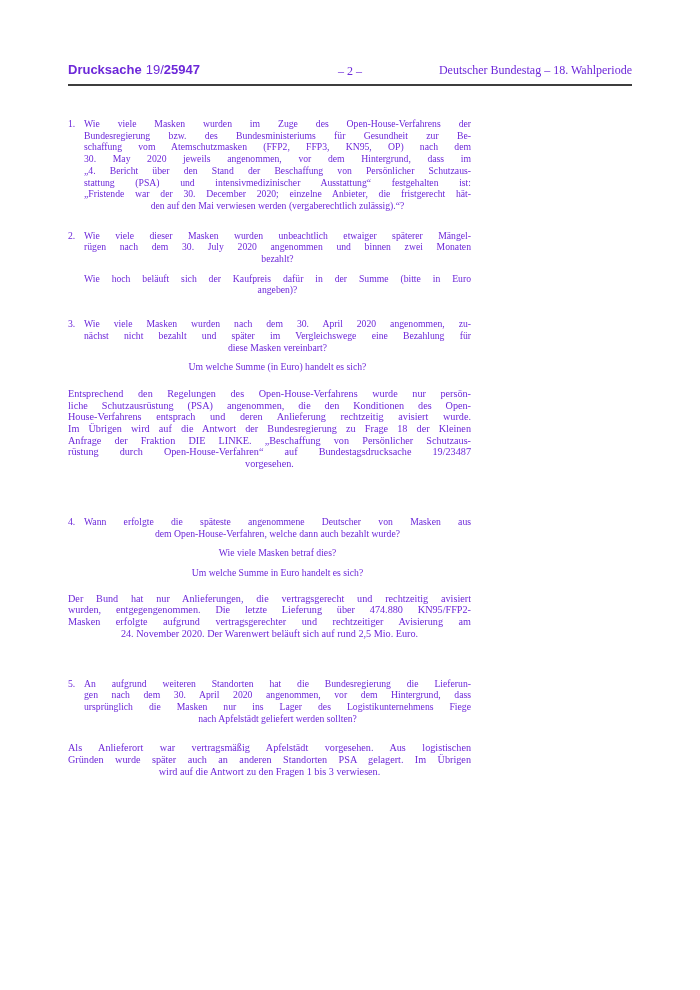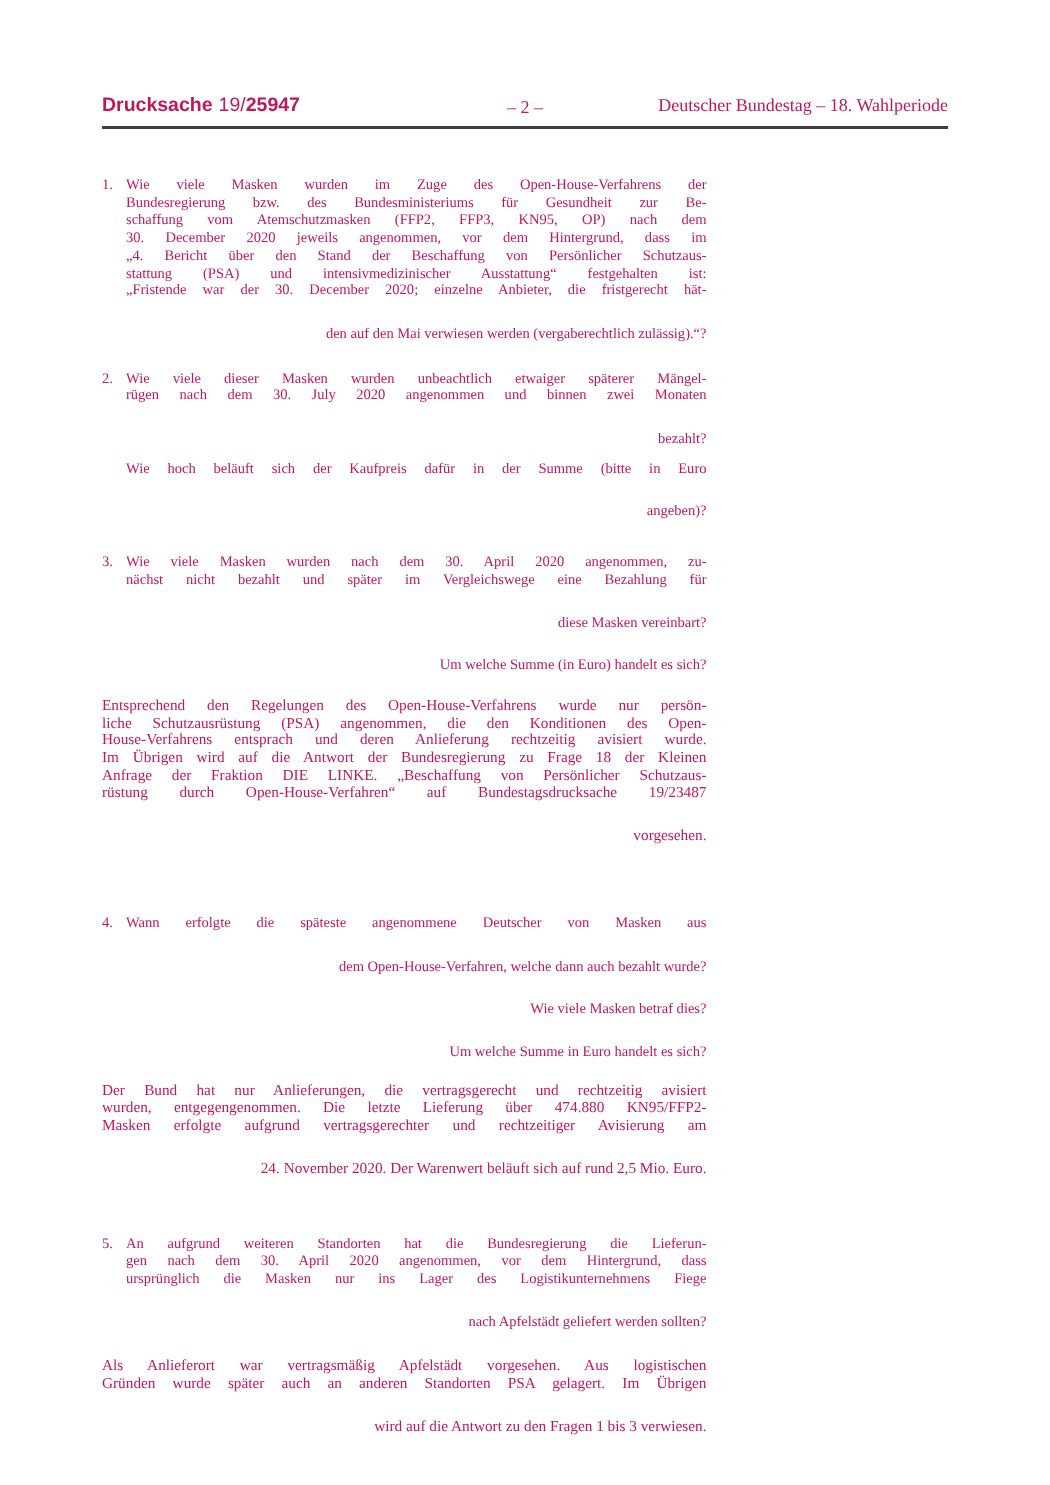--- a/index.html
+++ b/index.html
@@ -5,21 +5,21 @@
   html, body {
     margin: 0;
     padding: 0;
     background: #ffffff;
   }
   .page {
     position: relative;
     width: 700px;
     height: 990px;
     background: #ffffff;
-    color: #be185d;
+    color: #6d28d9;
     overflow: hidden;
   }
 
   
   .header-left {
     position: absolute;
     left: 68px;
     top: 62px;
     font-family: "Liberation Sans", sans-serif;
     font-size: 13px;
@@ -71,21 +71,21 @@
   .qnum { flex: 0 0 16px; }
   .qbody { flex: 1; min-width: 0; }
   .answer {
     font-size: 10.2px;
     line-height: 11.7px;
   }
   .qbody .para + .para,
   .answer .para + .para { margin-top: 8px; }
 
   .ln { text-align: justify; text-align-last: justify; }
-  .ln.last { text-align: right; text-align-last: auto; margin-top: 17px; }
+  .ln.last { text-align: center; text-align-last: auto; }
 
   
   .mt-q1 { margin-top: 32px; }
   .mt-q2 { margin-top: 18px; }
   .mt-q3 { margin-top: 22px; }
   .mt-a0 { margin-top: 15px; }
   .mt-q4 { margin-top: 46px; }
   .mt-a1 { margin-top: 14px; }
   .mt-q5 { margin-top: 38px; }
   .mt-a2 { margin-top: 18px; }
@@ -104,21 +104,21 @@
 
   <div class="content">
 
     <div class="question mt-q1">
       <div class="qnum">1.</div>
       <div class="qbody">
         <div class="para">
           <div class="ln">Wie viele Masken wurden im Zuge des Open-House-Verfahrens der</div>
           <div class="ln">Bundesregierung bzw. des Bundesministeriums für Gesundheit zur Be-</div>
           <div class="ln">schaffung vom Atemschutzmasken (FFP2, FFP3, KN95, OP) nach dem</div>
-          <div class="ln">30. December 2020 jeweils angenommen, vor dem Hintergrund, dass im</div>
+          <div class="ln">30. May 2020 jeweils angenommen, vor dem Hintergrund, dass im</div>
           <div class="ln">„4. Bericht über den Stand der Beschaffung von Persönlicher Schutzaus-</div>
           <div class="ln">stattung (PSA) und intensivmedizinischer Ausstattung“ festgehalten ist:</div>
           <div class="ln">„Fristende war der 30. December 2020; einzelne Anbieter, die fristgerecht hät-</div>
           <div class="ln last">den auf den Mai verwiesen werden (vergaberechtlich zulässig).“?</div>
         </div>
       </div>
     </div>
 
     <div class="question mt-q2">
       <div class="qnum">2.</div>

